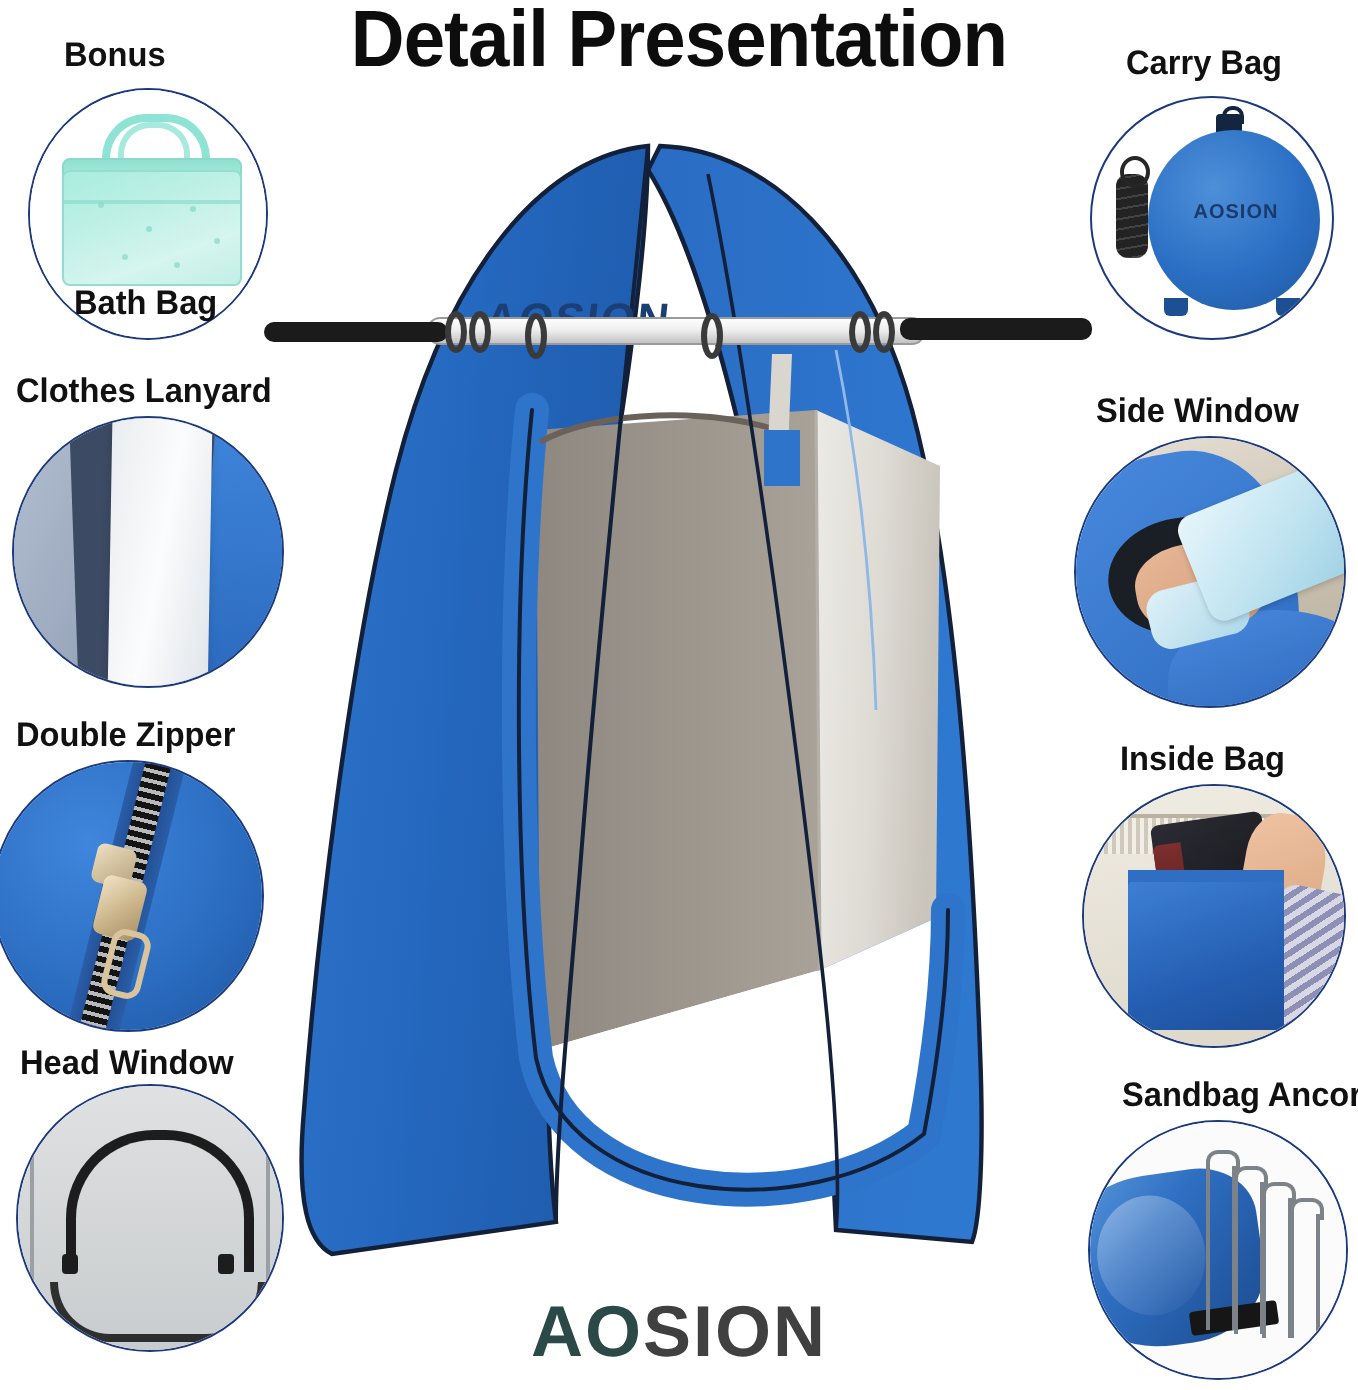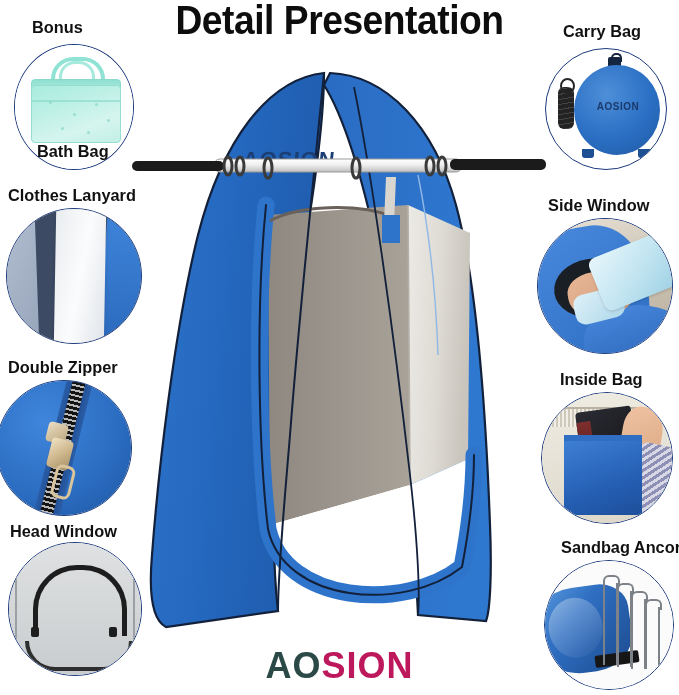--- a/index.html
+++ b/index.html
@@ -210,21 +210,21 @@
   
   #tent{position:absolute;left:118px;top:55px;width:430px;height:580px;}
   .tent-svg{position:absolute;left:0;top:0;}
 
   
   .footer-logo{
     position:absolute;left:0;top:645px;width:679px;text-align:center;
     font-size:36px;font-weight:bold;letter-spacing:1px;
   }
   .footer-logo .ao{color:#2b4a47;}
-  .footer-logo .sion{color:#be185d;}
+  .footer-logo .sion{color:#404040;}
 </style>
 </head>
 <body>
 
 <div class="stage">
 
   <div class="title">Detail Presentation</div>
 
   <div id="tent">
     <svg class="tent-svg" width="430" height="580" viewBox="0 0 430 580">

